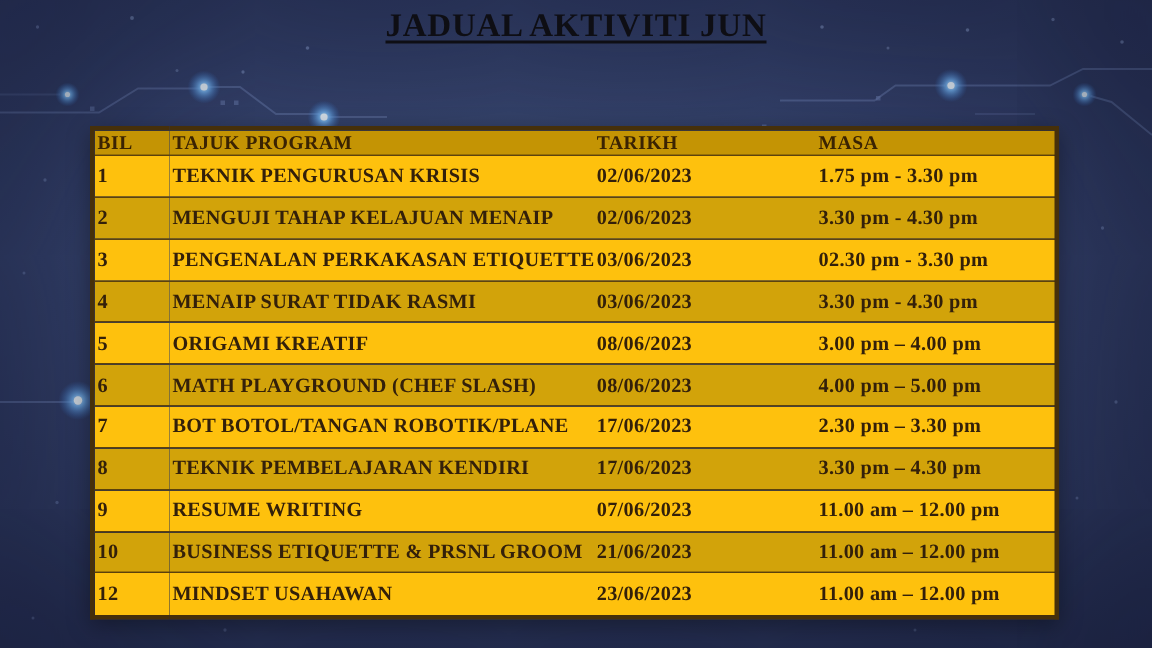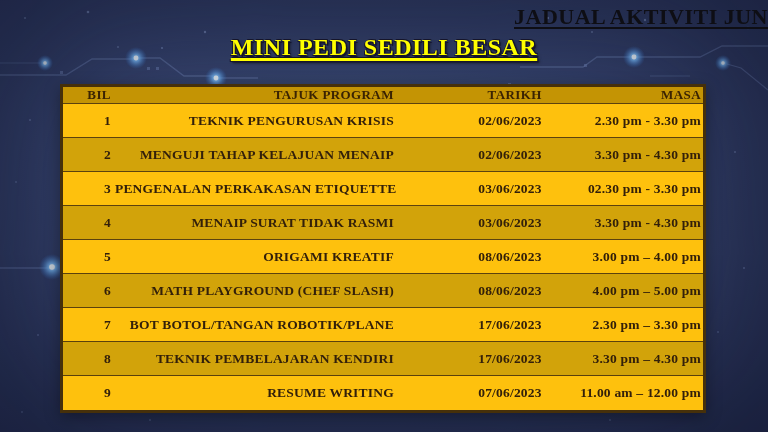--- a/index.html
+++ b/index.html
@@ -18,37 +18,37 @@
   svg.bg { position:absolute; inset:0; width:768px; height:432px; }
   .trace { stroke:var(--circuit-blue,#6d82b4); stroke-width:1.3; fill:none; opacity:.5; }
   .trace.faint { opacity:.28; }
   .pad { fill:var(--circuit-blue,#6d82b4); opacity:.55; }
   .star { fill:#9db4e4; }
 
   .titles { position:absolute; top:3px; left:0; width:768px; text-align:center; z-index:2; }
   .titles h1 {
     margin:0; font-size:22px; line-height:1.25; font-weight:bold;
     color:var(--title-black,#0e0e14); letter-spacing:.5px;
-    text-decoration:underline; text-decoration-thickness:2px; text-underline-offset:3px;text-align:right;
+    text-decoration:underline; text-decoration-thickness:2px; text-underline-offset:3px;
   }
   .titles h2 {
     margin:2px 0 0 0; font-size:24px; line-height:1.2; font-weight:bold;
     color:var(--subtitle-yellow,#ffff00); letter-spacing:.5px;
     text-decoration:underline; text-decoration-thickness:3px; text-underline-offset:3px;
     text-shadow: 1.5px 1.5px 0 #15152a, -1px 1px 0 #15152a, 1px -1px 0 #15152a, 2px 2px 3px rgba(0,0,0,.55);
   }
 
   table.schedule {
     position:absolute; left:60px; top:84px; width:646px; height:329px; z-index:2;
     border-collapse:collapse; table-layout:fixed;
     border:3px solid var(--table-border-brown,#46300a);
     box-shadow: 0 4px 14px rgba(0,0,0,.35);
   }
   .schedule th, .schedule td {
-    text-align:right; vertical-align:middle; padding:0 2px;
+    text-align:left; vertical-align:middle; padding:0 2px;
     border-top:1px solid rgba(96,66,4,.9);
     font-weight:bold; white-space:nowrap; overflow:hidden;
   }
   .schedule thead th {
     background:var(--header-gold,#c49404); color:#3a2302;
     font-size:13px; letter-spacing:.4px;
   }
   .schedule tbody td { color:var(--cell-text-brown,#33200a); font-size:13.5px; letter-spacing:.2px; }
   .schedule tbody tr:nth-child(odd)  td { background:var(--row-bright-gold,#fec10d); }
   .schedule tbody tr:nth-child(even) td { background:var(--row-dark-gold,#d2a30a); }
@@ -120,21 +120,20 @@
       <circle class="star" cx="705" cy="212" r="1" opacity=".3"></circle>
       <circle class="star" cx="744" cy="268" r="1.1" opacity=".35"></circle>
       <circle class="star" cx="718" cy="332" r="1" opacity=".3"></circle>
       <circle class="star" cx="688" cy="398" r="1.1" opacity=".3"></circle>
       <circle class="star" cx="610" cy="420" r="1" opacity=".3"></circle>
     </g>
   </svg>
 
   <div class="titles">
     <h1>JADUAL AKTIVITI JUN</h1>
-    <h2>MINI PEDI SEDILI BESAR</h2>
   </div>
 
   <table class="schedule">
     <colgroup>
       <col style="width:8%">
         <col style="width:44%">
         <col style="width:23%">
         <col style="width:25%">
     </colgroup>
     <thead>
@@ -143,21 +142,21 @@
         <th>TAJUK PROGRAM</th>
         <th>TARIKH</th>
         <th>MASA</th>
       </tr>
     </thead>
     <tbody>
         <tr>
           <td>1</td>
           <td>TEKNIK PENGURUSAN KRISIS</td>
           <td>02/06/2023</td>
-          <td>2.30 pm - 3.30 pm</td>
+          <td>1.75 pm - 3.30 pm</td>
         </tr>
         <tr>
           <td>2</td>
           <td>MENGUJI TAHAP KELAJUAN MENAIP</td>
           <td>02/06/2023</td>
           <td>3.30 pm - 4.30 pm</td>
         </tr>
         <tr>
           <td>3</td>
           <td>PENGENALAN PERKAKASAN ETIQUETTE</td>
@@ -193,16 +192,28 @@
           <td>TEKNIK PEMBELAJARAN KENDIRI</td>
           <td>17/06/2023</td>
           <td>3.30 pm – 4.30 pm</td>
         </tr>
         <tr>
           <td>9</td>
           <td>RESUME WRITING</td>
           <td>07/06/2023</td>
           <td>11.00 am – 12.00 pm</td>
         </tr>
+        <tr>
+          <td>10</td>
+          <td>BUSINESS ETIQUETTE &amp; PRSNL GROOM</td>
+          <td>21/06/2023</td>
+          <td>11.00 am – 12.00 pm</td>
+        </tr>
+        <tr>
+          <td>12</td>
+          <td>MINDSET USAHAWAN</td>
+          <td>23/06/2023</td>
+          <td>11.00 am – 12.00 pm</td>
+        </tr>
       </tbody>
   </table>
 
 </div>
 
 </body></html>

